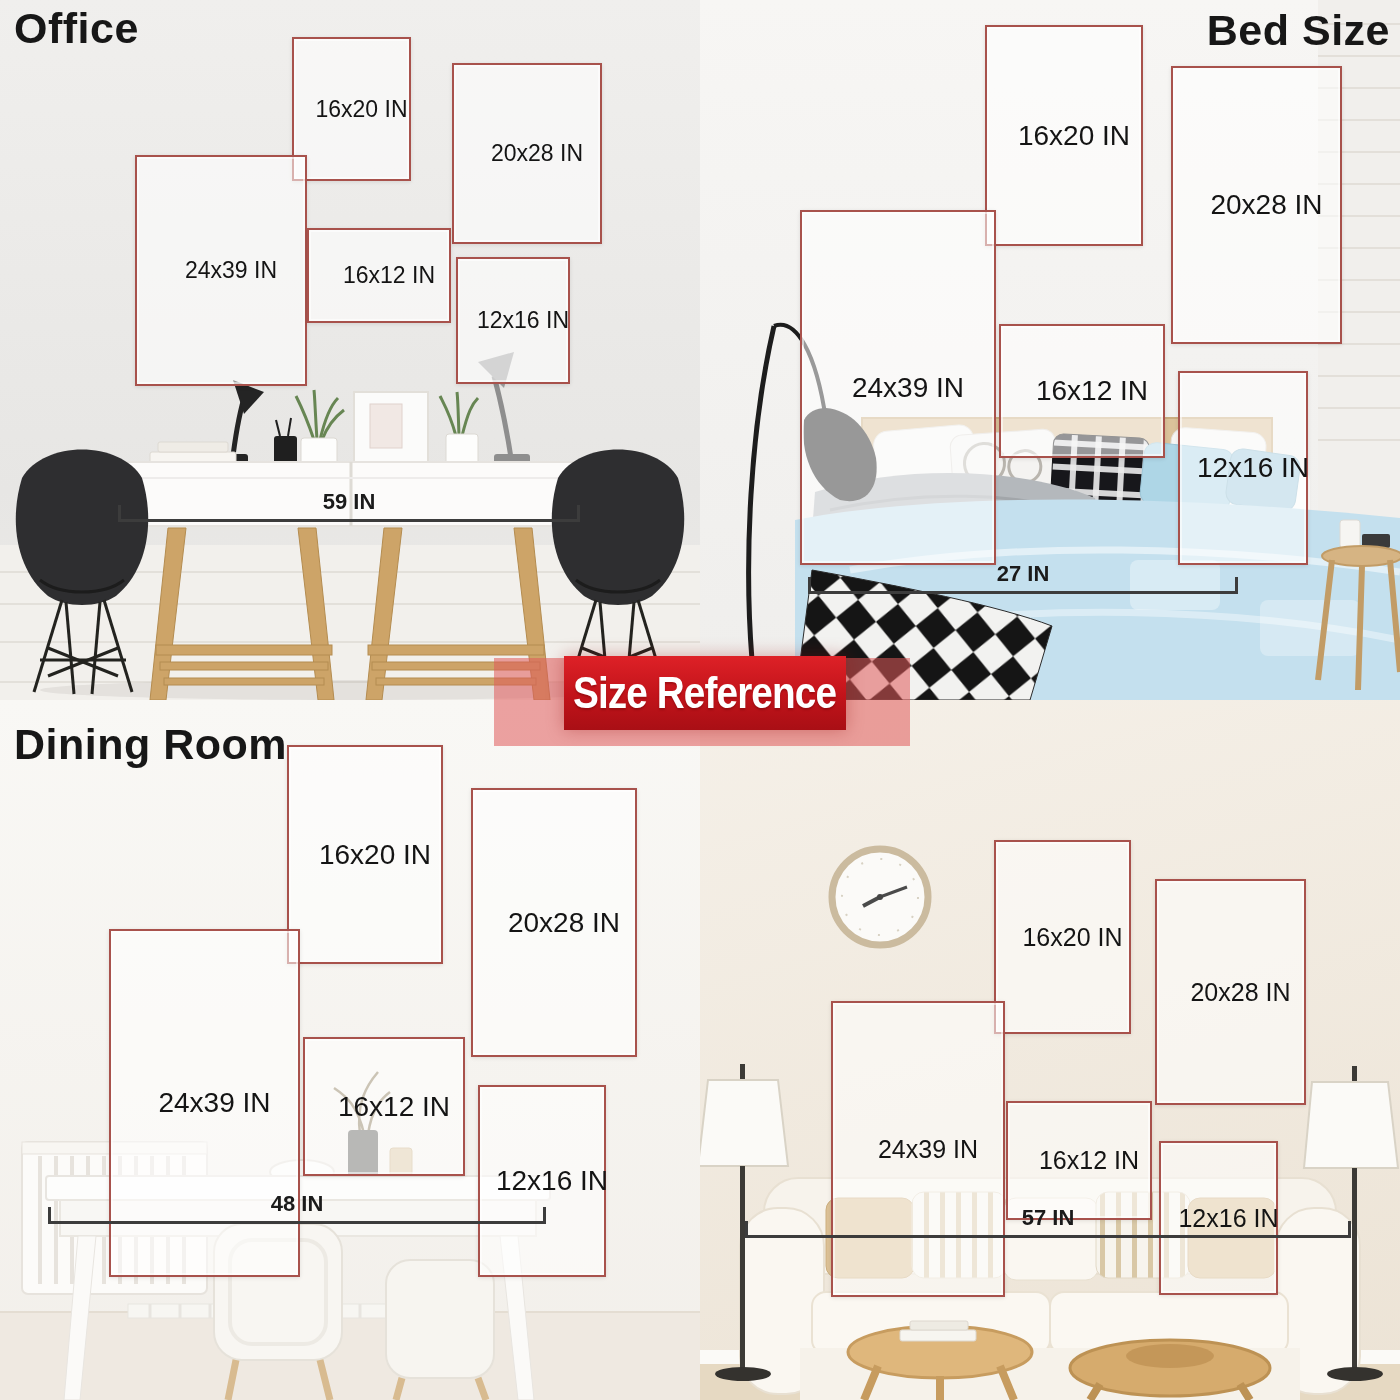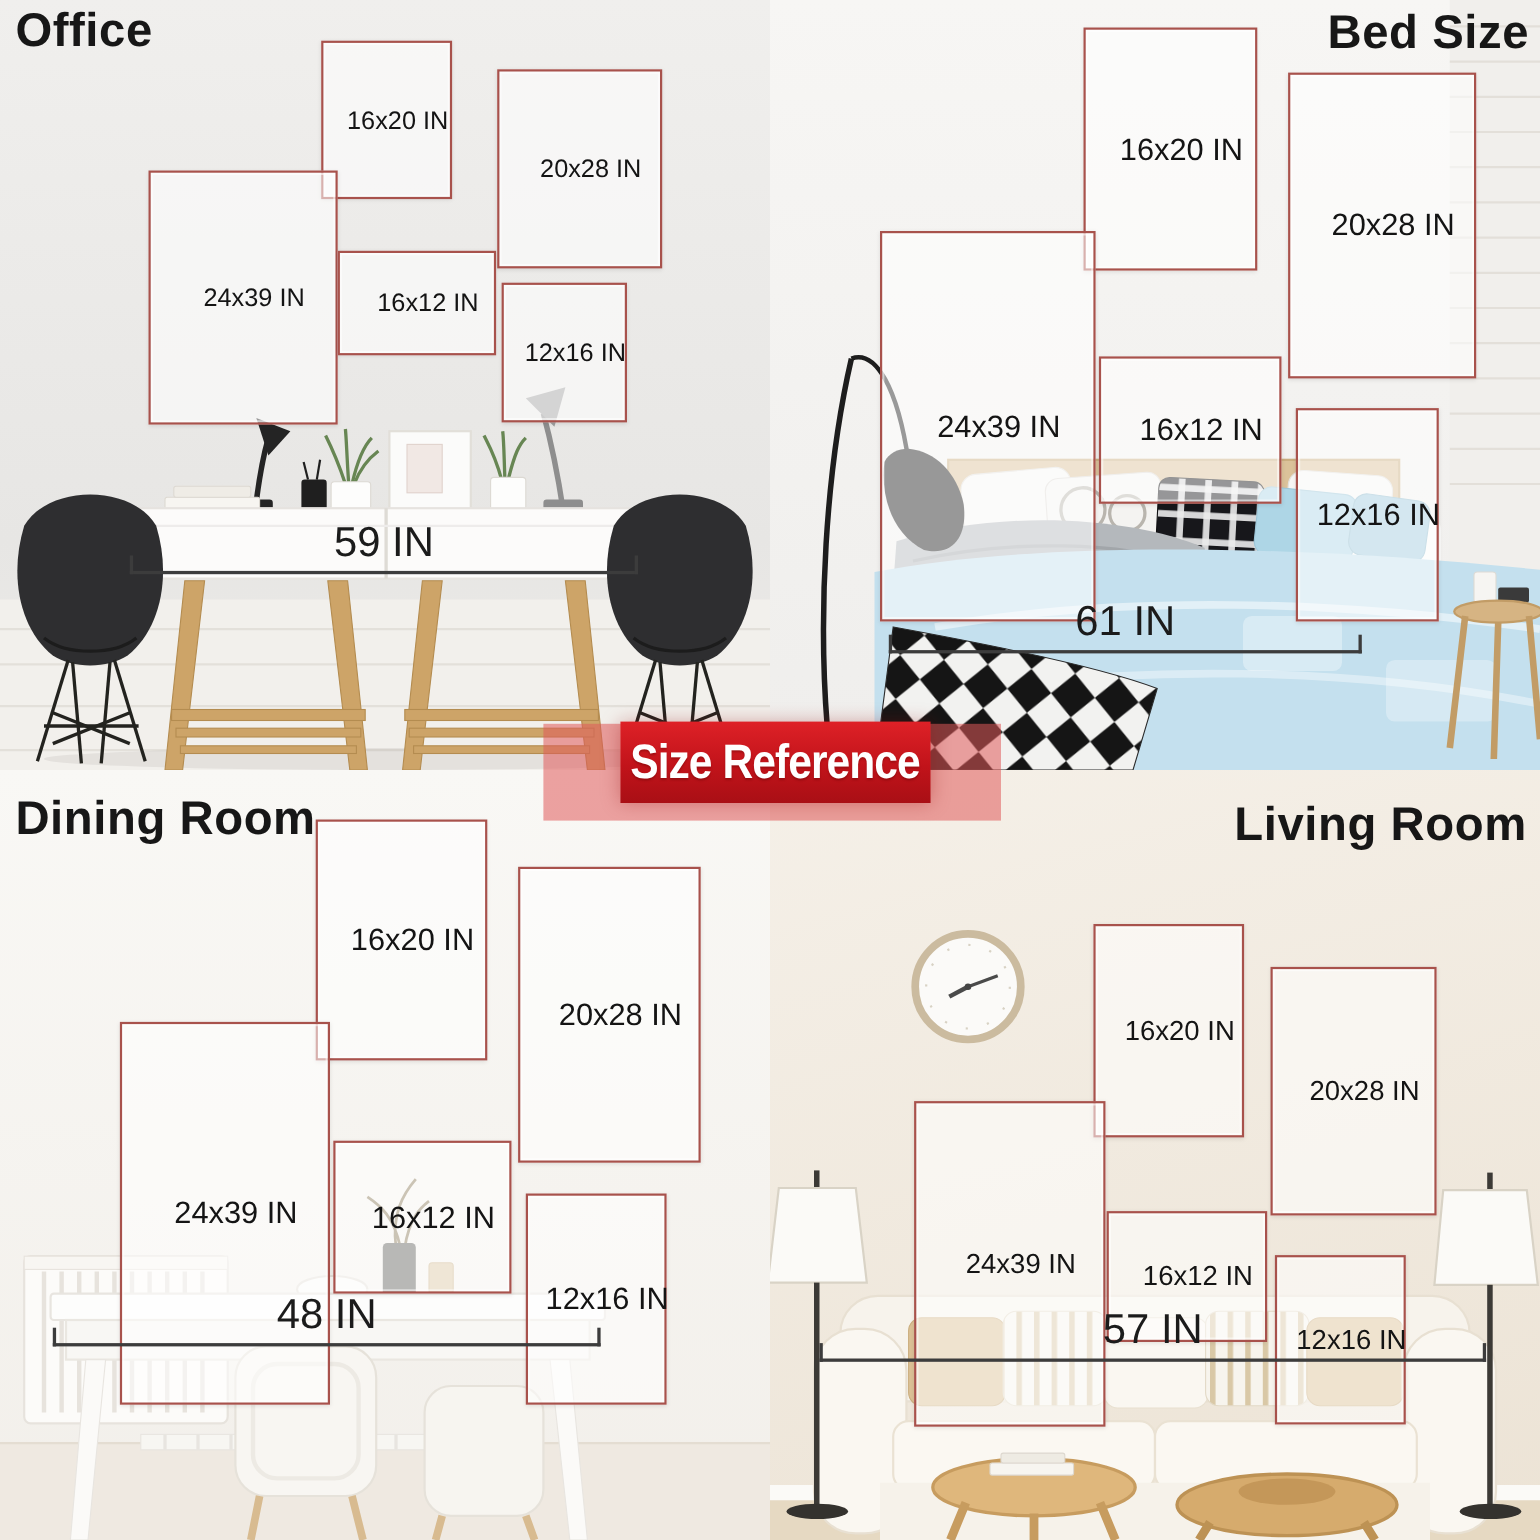--- a/index.html
+++ b/index.html
@@ -54,21 +54,21 @@
   .r-living .f-2439{left:131px;top:301px;width:150px;height:292px;}
   .r-living .f-1612{left:306px;top:401px;width:122px;height:115px;}
   .r-living .f-1216{left:459px;top:441px;width:95px;height:150px;}
 
   
   .measure{position:absolute;z-index:5;height:38px;}
   .m-line{position:absolute;left:0;right:0;bottom:0;height:3px;background:#3c3c3c;}
   .m-line::before,.m-line::after{content:"";position:absolute;bottom:0;width:3px;height:17px;background:#3c3c3c;}
   .m-line::before{left:0;}
   .m-line::after{right:0;}
-  .m-label{position:absolute;left:0;right:0;bottom:7px;text-align:center;font-size:38px;color:#1b1b1b;}
+  .m-label{position:absolute;left:0;right:0;bottom:7px;text-align:center;font-size:22px;color:#1b1b1b;font-weight:bold;}
   .r-office .measure{left:118px;top:484px;width:462px;}
   .r-bedroom .measure{left:108px;top:556px;width:430px;}
   .r-dining .measure{left:48px;top:486px;width:498px;}
   .r-living .measure{left:45px;top:500px;width:606px;}
 
   
   .banner-glow{
     position:absolute;z-index:8;left:494px;top:658px;width:416px;height:88px;
     background:rgba(224,90,90,0.55);
   }
@@ -248,21 +248,21 @@
         <span class="frame-label">24x39 IN</span>
       </div>
     <div class="frame f-1612">
         <span class="frame-label">16x12 IN</span>
       </div>
     <div class="frame f-1216">
         <span class="frame-label">12x16 IN</span>
       </div>
 
     <div class="measure">
-      <span class="m-label">61 IN</span>
+      <span class="m-label">27 IN</span>
       <div class="m-line"></div>
     </div>
   </section>
 
   <section class="room r-dining">
     <svg class="scene" viewBox="0 0 700 700" aria-hidden="true">
       <rect x="0" y="612" width="700" height="88" fill="#efe9e1"></rect>
       <line x1="0" y1="612" x2="700" y2="612" stroke="#e4ddd2" stroke-width="2"></line>
       <g>
         <rect x="22" y="442" width="185" height="152" rx="6" fill="#fcfbf9" stroke="#e7e3dd" stroke-width="2"></rect>
@@ -364,21 +364,20 @@
         <ellipse cx="240" cy="652" rx="92" ry="26" fill="#dfb77c" stroke="#c79c5f" stroke-width="3"></ellipse>
         <path d="M178,666 L164,700 M300,666 L314,700 M240,676 L240,700" stroke="#c79c5f" stroke-width="8" fill="none"></path>
         <rect x="200" y="630" width="76" height="11" rx="2" fill="#f7f5f0" stroke="#ddd8cf"></rect>
         <rect x="210" y="621" width="58" height="9" rx="2" fill="#eeebe3" stroke="#ddd8cf"></rect>
         <ellipse cx="470" cy="668" rx="100" ry="28" fill="#d6ab6d" stroke="#bd9254" stroke-width="3"></ellipse>
         <ellipse cx="470" cy="656" rx="44" ry="12" fill="#c49759"></ellipse>
         <path d="M400,684 L390,700 M540,684 L550,700" stroke="#bd9254" stroke-width="8" fill="none"></path>
       </g>
     </svg>
 
-    <div class="title">Living Room</div>
 
     <div class="frame f-1620">
         <span class="frame-label">16x20 IN</span>
       </div>
     <div class="frame f-2028">
         <span class="frame-label">20x28 IN</span>
       </div>
     <div class="frame f-2439">
         <span class="frame-label">24x39 IN</span>
       </div>

